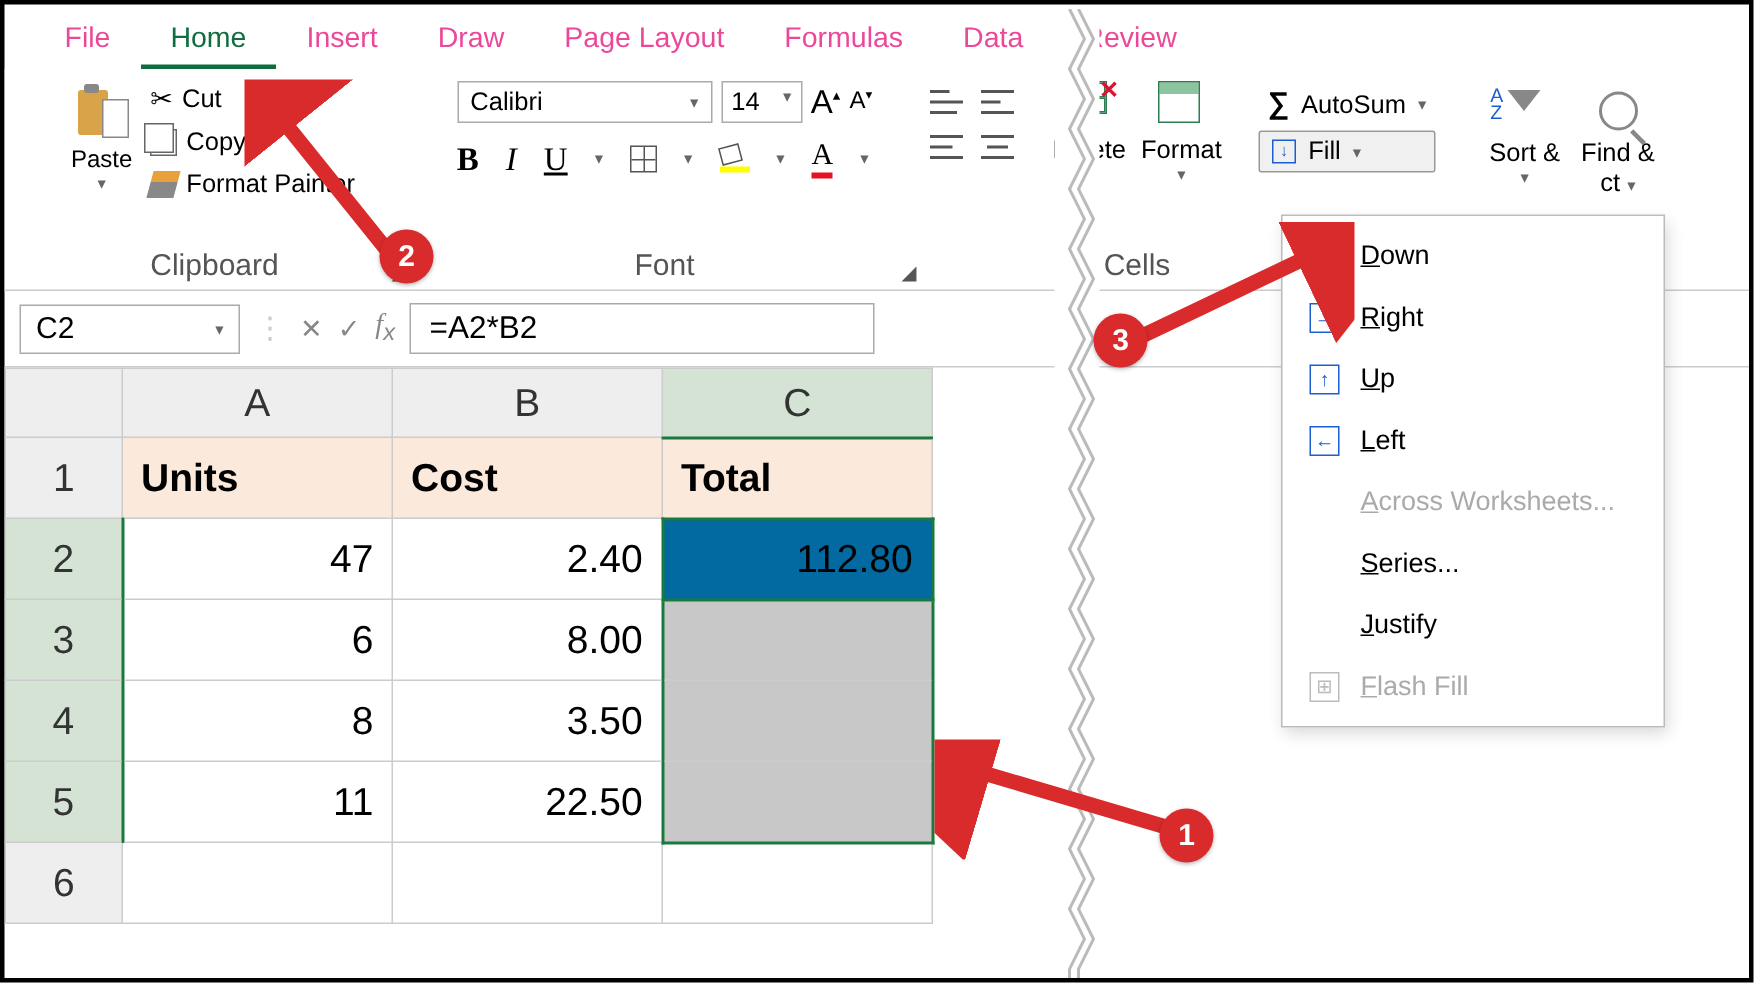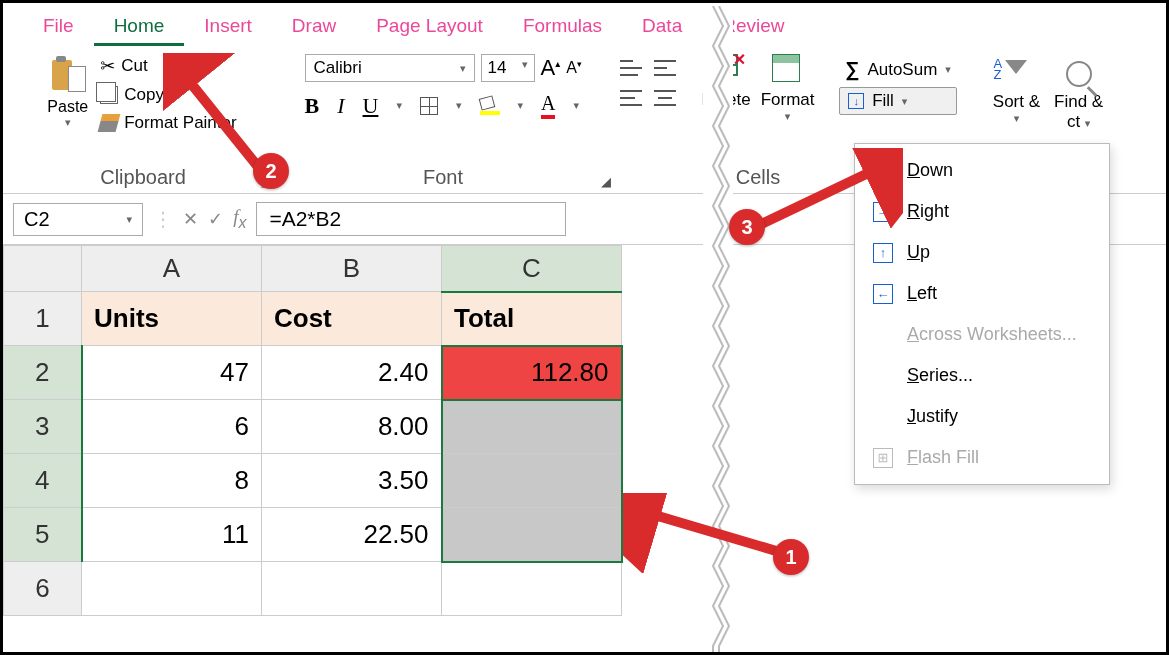--- a/index.html
+++ b/index.html
@@ -87,40 +87,40 @@
 .fill-menu { position: absolute; right: 56px; top: 140px; width: 256px; background: #fff; border: 1px solid #bbb; box-shadow: 2px 4px 10px rgba(0,0,0,0.15); padding: 6px 0; z-index: 50; }
 .fill-menu-item { display: flex; align-items: center; gap: 14px; padding: 10px 18px; font-size: 18px; cursor: pointer; }
 .fill-menu-item.disabled { color: #aaa; cursor: default; text-align: right; }
 .fill-menu-icon { width: 20px; height: 20px; border: 1.5px solid #1a5fd0; display: flex; align-items: center; justify-content: center; color: #1a5fd0; font-size: 13px; flex-shrink: 0; }
 .fill-menu-icon.disabled { border-color: #bbb; color: #bbb; }
 .fill-menu-noicon { width: 20px; flex-shrink: 0; }
 .u { text-decoration: underline; }
 
 
 .formula-bar { display: flex; align-items: center; padding: 8px 10px; gap: 10px; border-bottom: 1px solid #ccc; font-size: 20px; }
-.name-box { border: 1px solid #aaa; padding: 4px 10px; width: 130px; display: flex; justify-content: space-between; align-items: center; }
+.name-box { border: 1px solid #aaa; padding: 4px 10px; width: 147px; display: flex; justify-content: space-between; align-items: center; }
 .fb-btns { display: flex; gap: 10px; color: #888; align-items: center; }
 .fb-btn { cursor: pointer; font-size: 18px; }
 .fx { font-style: italic; font-family: serif; font-size: 19px; }
 .formula-input { border: 1px solid #aaa; padding: 4px 12px; flex: 0 0 310px; font-size: 21px; }
 
 
 .grid-area { position: relative; }
 .grid { border-collapse: collapse; }
 .grid th, .grid td { border: 1px solid #ccc; font-size: 26px; }
 .corner { width: 78px; height: 46px; background: #eee; }
 .col-head { width: 180px; height: 46px; background: #eee; text-align: center; font-weight: normal; font-size: 24px; color: #333; }
 .col-head.sel { background: #d5e3d5; border-bottom: 2px solid #1a7a3e; }
 .row-head { width: 78px; background: #eee; text-align: center; font-weight: normal; font-size: 24px; color: #333; height: 54px; }
 .row-head.sel { background: #d5e3d5; border-right: 2px solid #1a7a3e; }
 .data-cell { height: 54px; padding: 0 12px; }
 .header-cell { background: #fbe9db; font-weight: bold; text-align: left; font-size: 28px; }
 .num { text-align: right; font-size: 28px; }
 .sel-cell { background: #c8c8c8; }
-.active-cell { background: #ef4444; border: 2px solid #1a7a3e !important; }
+.active-cell { background: #0369a1; border: 2px solid #1a7a3e !important; }
 .sel-border-top { border-top: 2px solid #1a7a3e !important; }
 .sel-border-left { border-left: 2px solid #1a7a3e !important; }
 .sel-border-right { border-right: 2px solid #1a7a3e !important; }
 .sel-border-bottom { border-bottom: 2px solid #1a7a3e !important; }
 
 
 .zigzag { position: absolute; left: 700px; top: 3px; width: 30px; height: 649px; background: #fff; z-index: 5; }
 .zigzag svg { width: 100%; height: 100%; }
 
 

